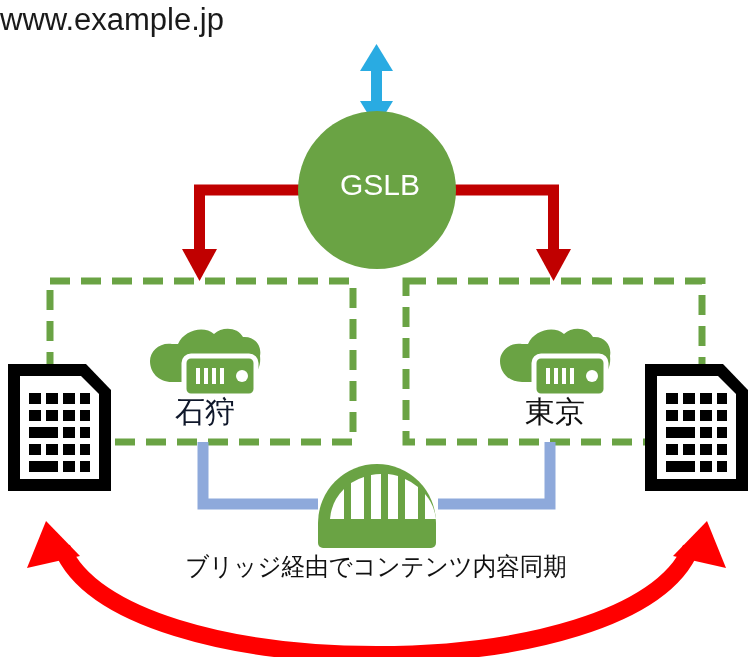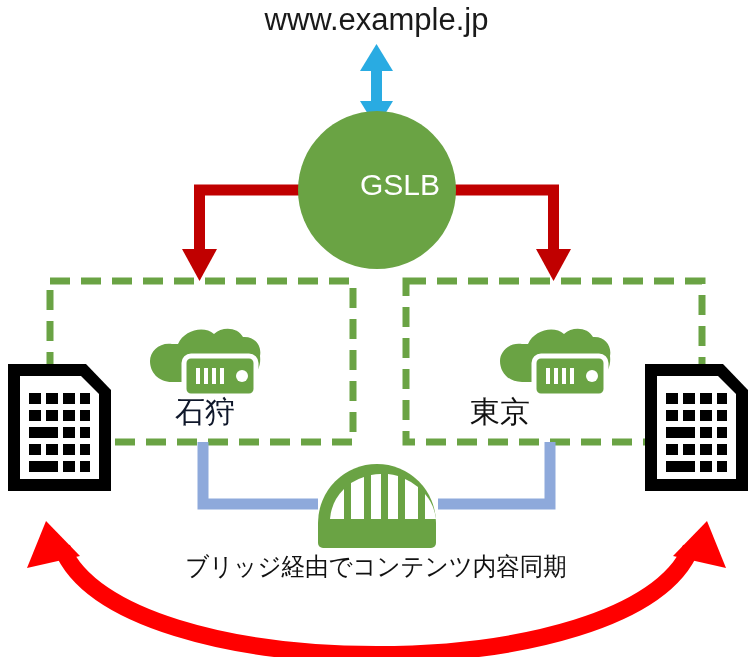--- a/index.html
+++ b/index.html
@@ -26,46 +26,45 @@
   }
   .txt {
     position: absolute;
     white-space: nowrap;
     color: #111111;
   }
   #site-url {
     left: 0;
     top: 2px;
     width: 753px;
-    text-align: center;
     font-size: 31px;
     letter-spacing: 0px;
     color: #1a1a1a;
   }
   #gslb-label {
     left: 300px;
     top: 168px;
     width: 160px;
     text-align: center;
     font-size: 30px;
     color: #ffffff;
-    margin-left: 20px;
   }
   #label-ishikari {
     left: 120px;
     top: 392px;
     width: 170px;
     text-align: center;
     font-size: 30px;
     color: #0f172a;
   }
   #label-tokyo {
     left: 470px;
     top: 392px;
     width: 170px;
+    text-align: center;
     font-size: 30px;
     color: #111111;
   }
   #bridge-caption {
     left: 126px;
     top: 550px;
     width: 500px;
     text-align: center;
     font-size: 25px;
     color: #111111;

